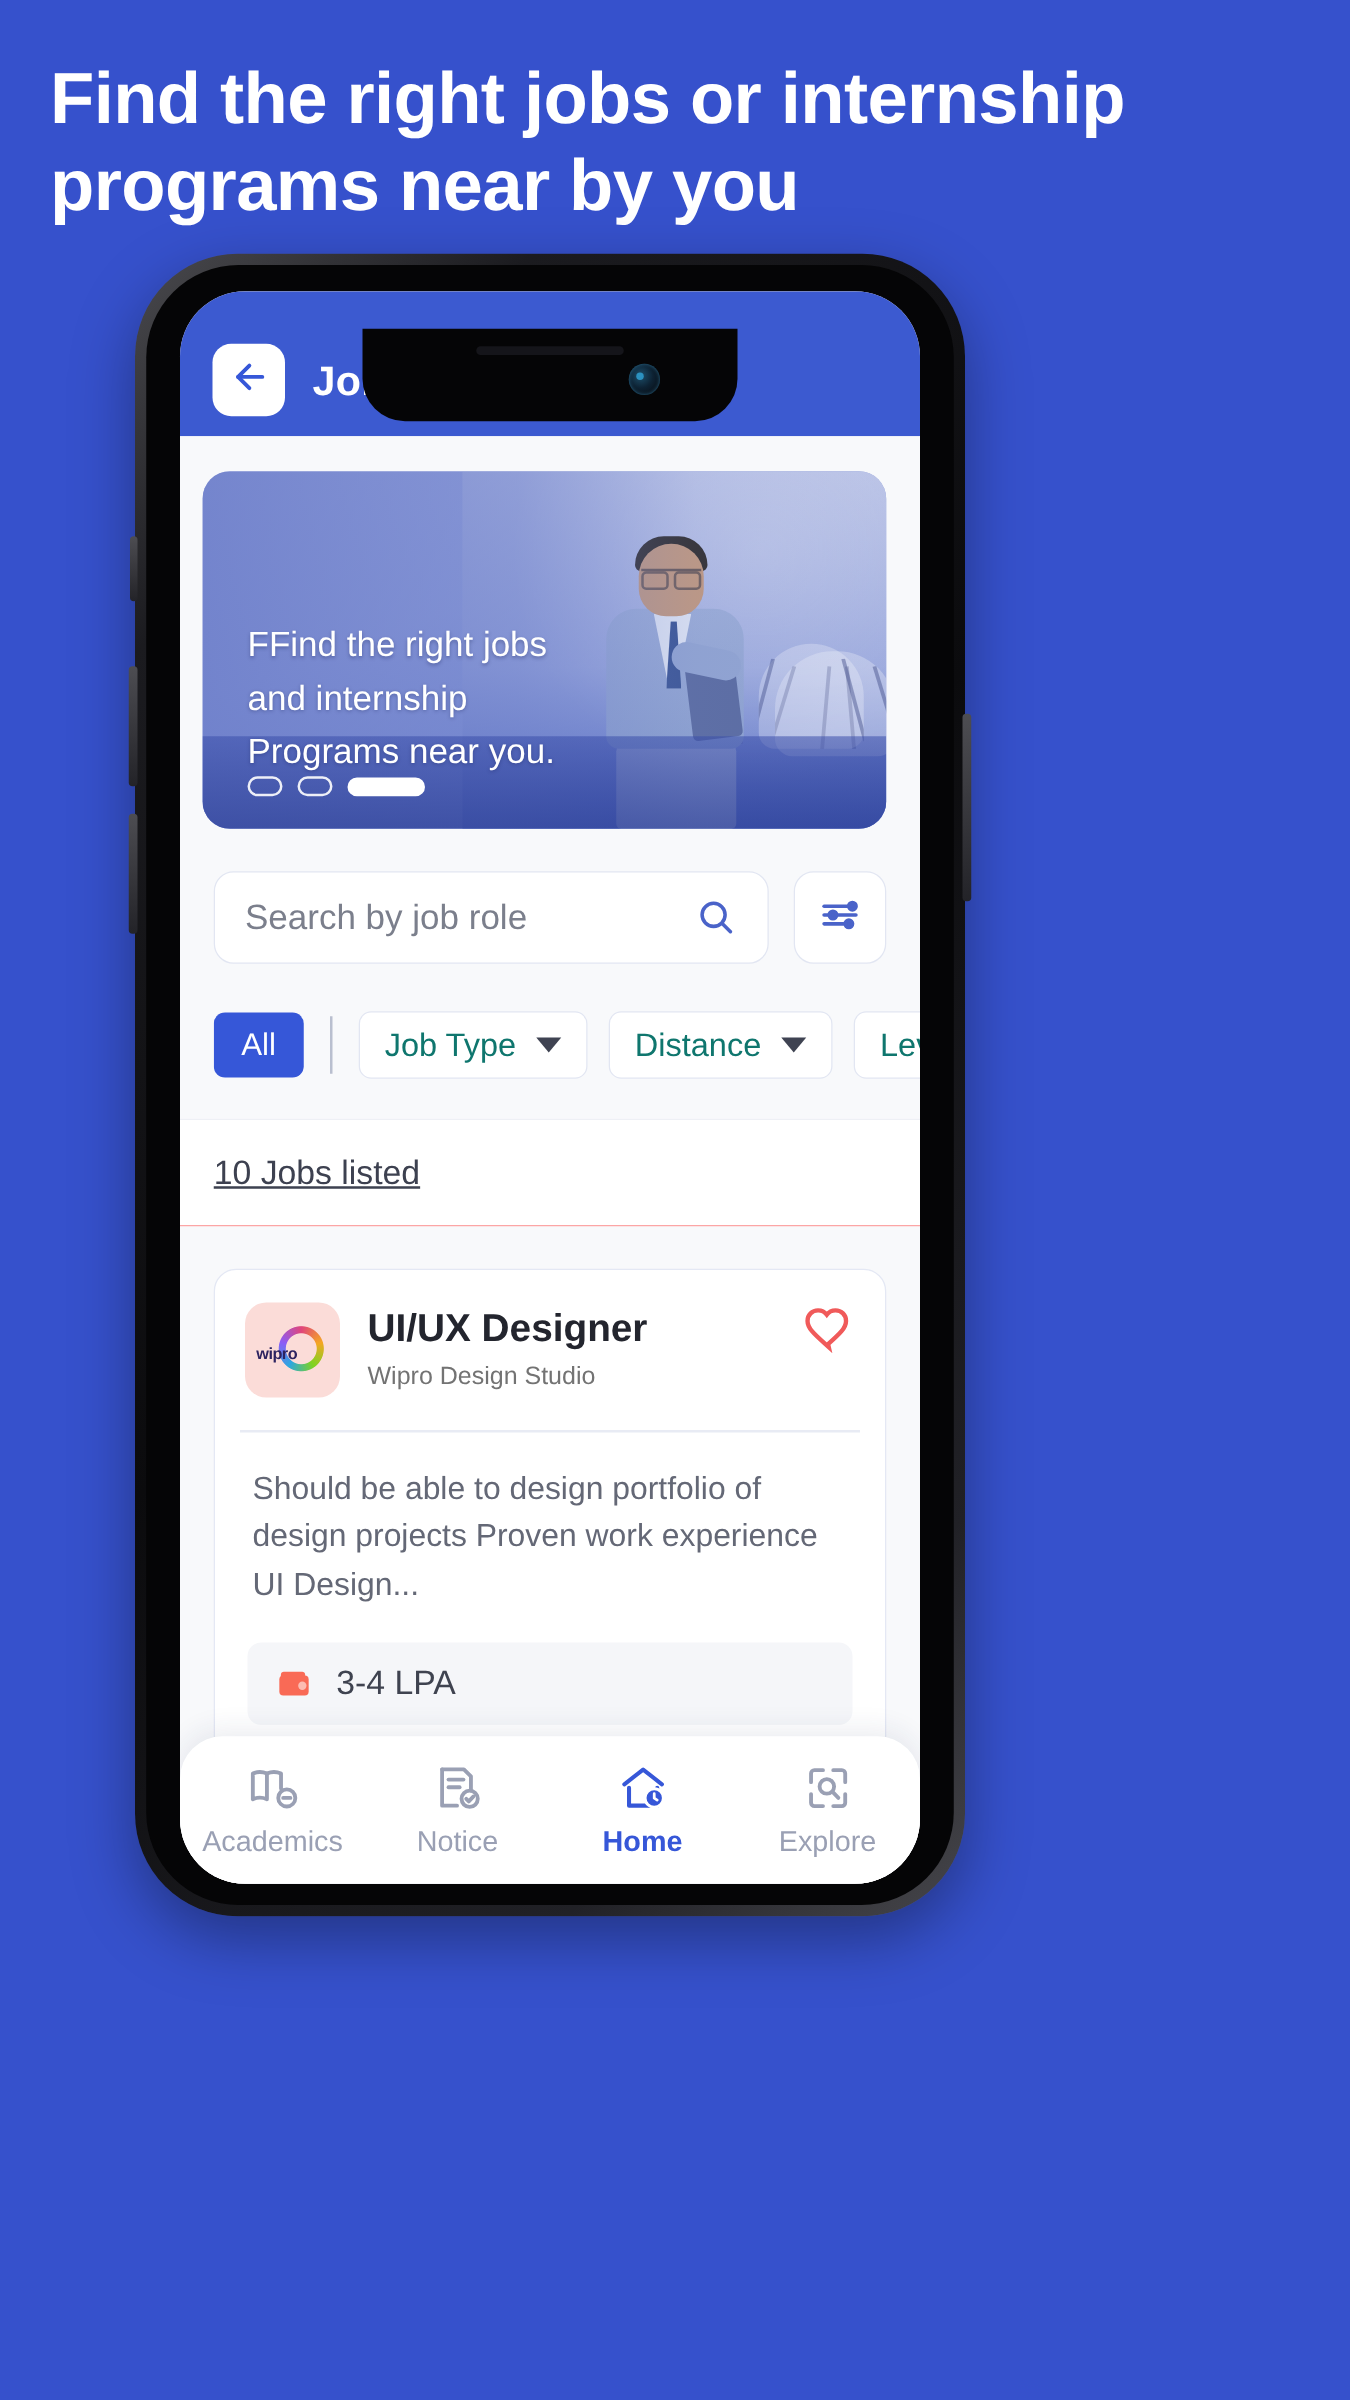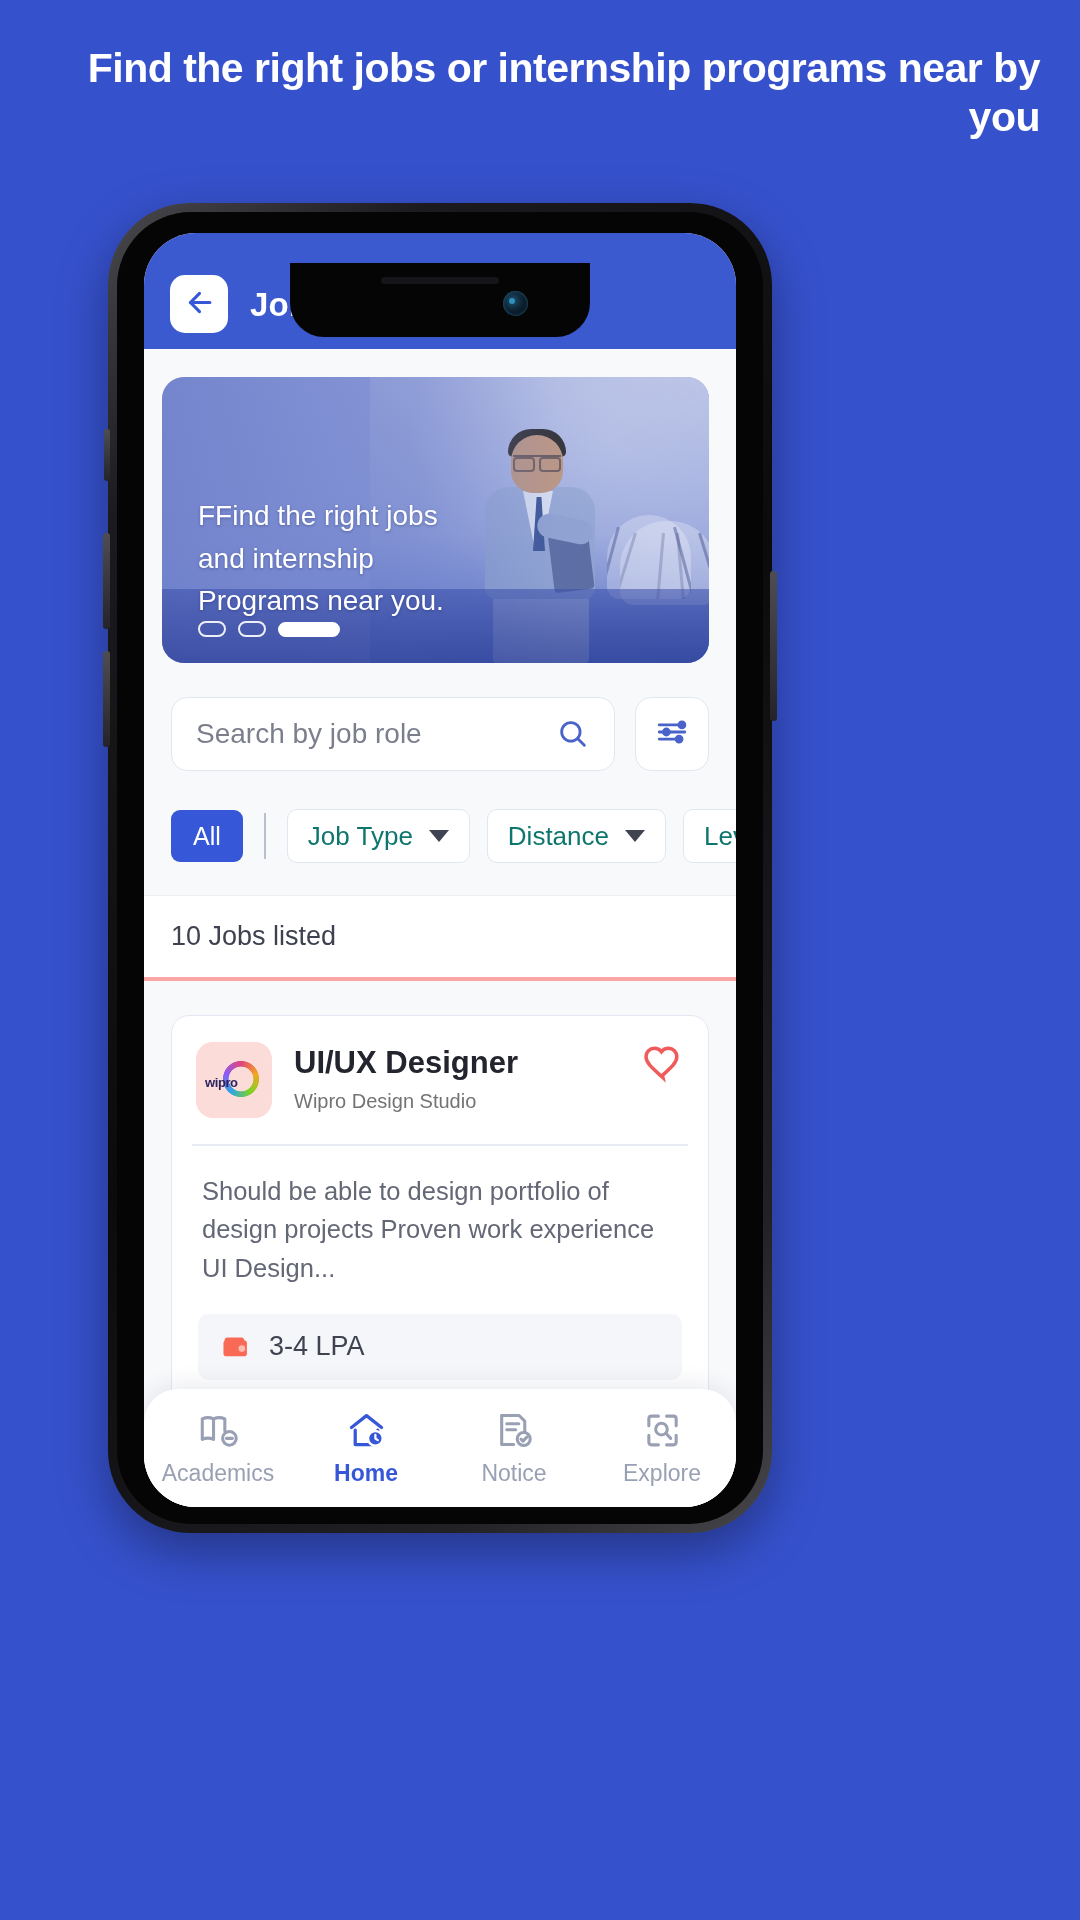--- a/index.html
+++ b/index.html
@@ -8,23 +8,23 @@
     background:#3651cc;
     font-family:"Liberation Sans", sans-serif;
     position:relative;
   }
 
   
   .headline {
     width:1000px;
     margin:0 auto;
     padding-top:44px;
-    text-align:right;
+    text-align:left;
     color:#ffffff;
-    font-size:41px;
+    font-size:58px;
     font-weight:bold;
     line-height:1.20;
     letter-spacing:-0.5px;
   }
 
   
   .phone-wrap {
     position:absolute;
     left:108px;
     top:203px;
@@ -338,21 +338,22 @@
   
   .count-bar {
     margin-top:28px;
     background:#ffffff;
     height:86px;
     display:flex; align-items:center;
     padding-left:27px;
     font-size:27px;
     color:#3d4150;
     border-top:1px solid #eef0f5;
-    border-bottom:4px solid #fca5a5;
+    border-bottom:1px solid #fca5a5;
+    text-decoration:underline;
   }
 
   
   .job-card {
     margin:34px 27px 0 27px;
     background:#ffffff;
     border:1.5px solid #e4e8f4;
     border-radius:18px;
     overflow:hidden;
   }
@@ -637,45 +638,45 @@
         <div class="nav-item">
           <span>
             <svg viewBox="0 0 24 24" fill="none" stroke="#9aa0b4" stroke-width="1.8" stroke-linecap="round" stroke-linejoin="round">
               <path d="M2.5 5.2c2.2-1 4.4-1 6.6 0v12c-2.2-1-4.4-1-6.6 0v-12z"></path>
               <path d="M9.1 5.2c2.2-1 4.4-1 6.6 0v7"></path>
               <circle cx="18.4" cy="16.6" r="4"></circle>
                 <path d="M16.7 16.6h3.4"></path>
             </svg>
           </span>
           <span class="nav-label">Academics</span>
-        </div>
-        <div class="nav-item active">
-          <span>
-            <svg viewBox="0 0 24 24" fill="none" stroke="#3657d8" stroke-width="1.9" stroke-linecap="round" stroke-linejoin="round">
-              <path d="M3.2 10.2L12 3.3l8.8 6.9"></path>
-              <path d="M5.4 11.8v8.4h13.2v-8.4"></path>
-              <circle cx="17.2" cy="16.6" r="4.3" fill="#3657d8" stroke="#fff" stroke-width="1.4"></circle>
-              <path d="M17.2 14.6v2.1l1.4.9" stroke="#fff" stroke-width="1.3"></path>
-            </svg>
-          </span>
-          <span class="nav-label">Home</span>
         </div>
         <div class="nav-item">
           <span>
             <svg viewBox="0 0 24 24" fill="none" stroke="#9aa0b4" stroke-width="1.8" stroke-linecap="round" stroke-linejoin="round">
               <path d="M4.5 3.2h10.2l3.3 3.3v6.6"></path>
                 <path d="M4.5 3.2v17h7"></path>
               <path d="M7.5 8h7"></path>
                 <path d="M7.5 11.6h5.2"></path>
               <circle cx="17.4" cy="17" r="3.8"></circle>
                 <path d="M15.8 17l1.2 1.2 2.2-2.3"></path>
             </svg>
           </span>
           <span class="nav-label">Notice</span>
         </div>
+        <div class="nav-item active">
+          <span>
+            <svg viewBox="0 0 24 24" fill="none" stroke="#3657d8" stroke-width="1.9" stroke-linecap="round" stroke-linejoin="round">
+              <path d="M3.2 10.2L12 3.3l8.8 6.9"></path>
+              <path d="M5.4 11.8v8.4h13.2v-8.4"></path>
+              <circle cx="17.2" cy="16.6" r="4.3" fill="#3657d8" stroke="#fff" stroke-width="1.4"></circle>
+              <path d="M17.2 14.6v2.1l1.4.9" stroke="#fff" stroke-width="1.3"></path>
+            </svg>
+          </span>
+          <span class="nav-label">Home</span>
+        </div>
         <div class="nav-item">
           <span>
             <svg viewBox="0 0 24 24" fill="none" stroke="#9aa0b4" stroke-width="1.8" stroke-linecap="round" stroke-linejoin="round">
               <path d="M4 9.2V5.2c0-.9.7-1.6 1.6-1.6h4"></path>
               <path d="M20 9.2V5.2c0-.9-.7-1.6-1.6-1.6h-4"></path>
               <path d="M4 14.8v4c0 .9.7 1.6 1.6 1.6h4"></path>
               <path d="M20 14.8v4c0 .9-.7 1.6-1.6 1.6h-4"></path>
               <circle cx="11.4" cy="11.2" r="3.4"></circle>
                 <path d="M14.2 13.9l2.6 2.7"></path>
             </svg>

